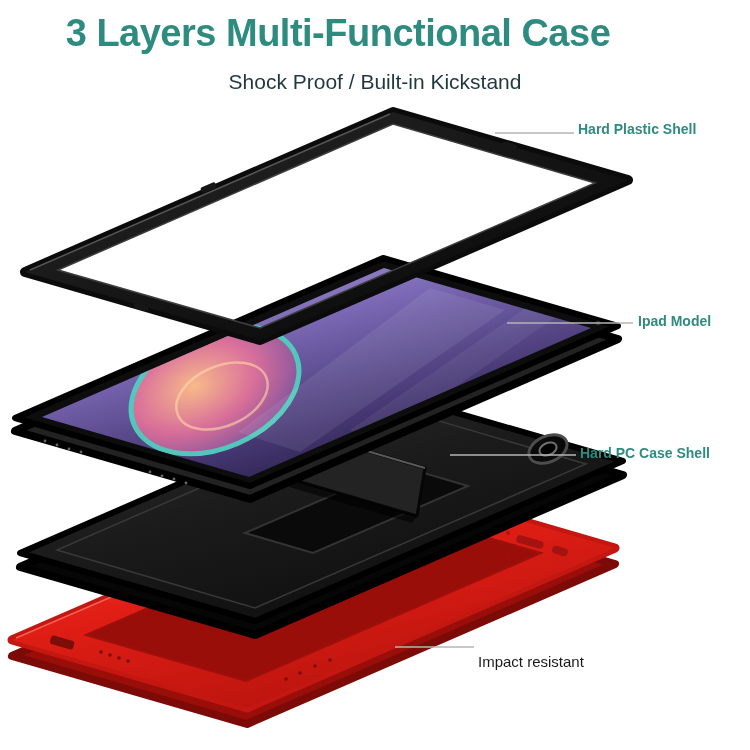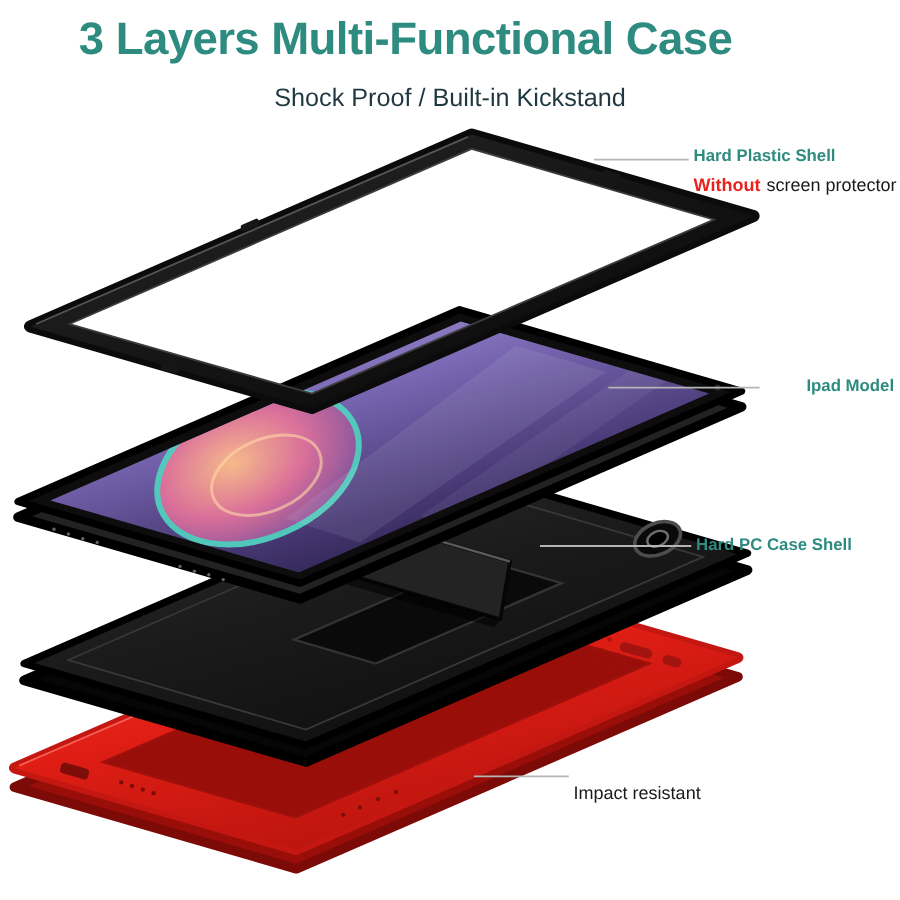--- a/index.html
+++ b/index.html
@@ -147,24 +147,23 @@
     <line x1="450" y1="455" x2="576" y2="455"></line>
     <line x1="395" y1="647" x2="474" y2="647"></line>
   </g>
 </svg>
 
 <h1 class="title">3 Layers Multi-Functional Case</h1>
 <p class="subtitle">Shock Proof / Built-in Kickstand</p>
 
 <div class="anno" style="left:578px; top:121px;">
   <div class="anno-title">Hard Plastic Shell</div>
-  <div class="anno-note"><span class="anno-em">Without</span><span>screen protector</span></div>
 </div>
 
-<div class="anno" style="left:638px; top:313px;margin-left:34px;">
+<div class="anno" style="left:638px; top:313px;">
   <div class="anno-title">Ipad Model</div>
 </div>
 
 <div class="anno" style="left:580px; top:445px;">
   <div class="anno-title">Hard PC Case Shell</div>
 </div>
 
 <div class="anno" style="left:478px; top:637px;">
   <div class="anno-note anno-note--gap">Impact resistant</div>
 </div>

